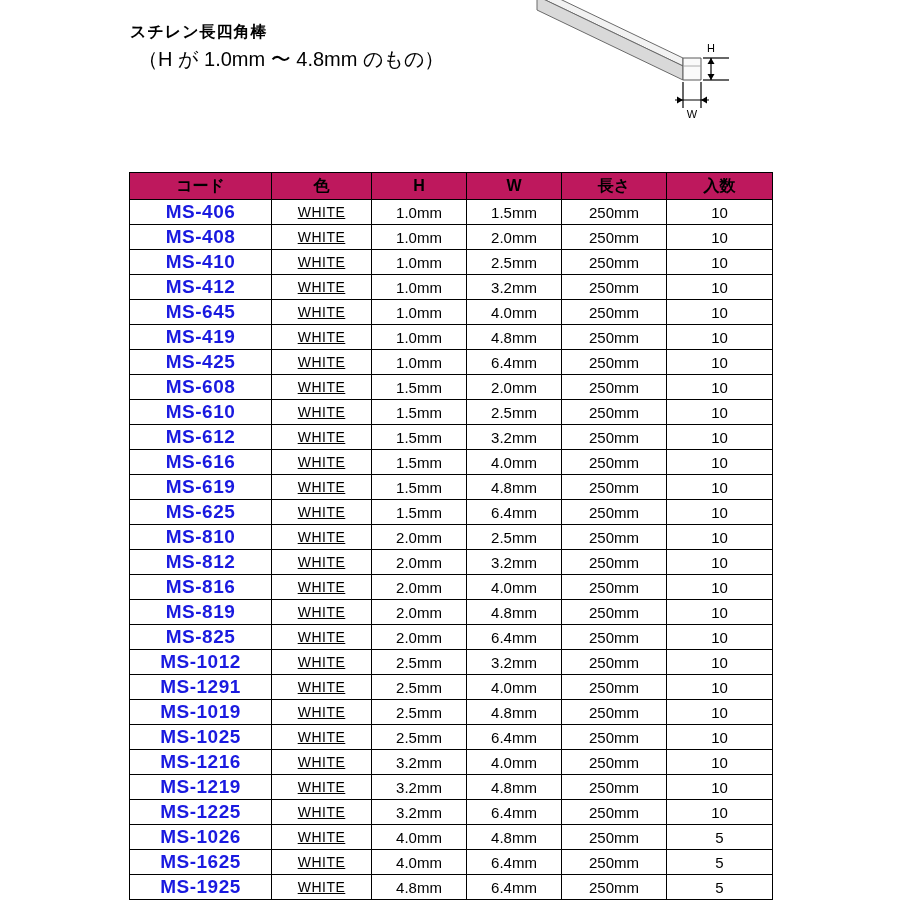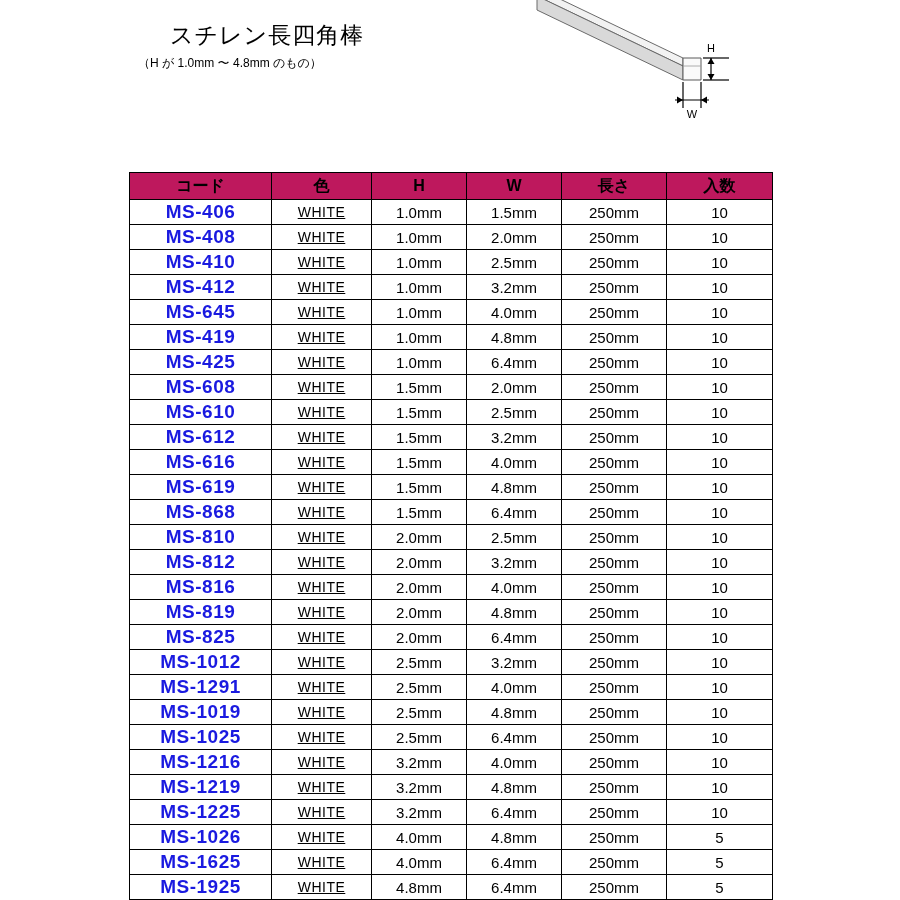--- a/index.html
+++ b/index.html
@@ -24,31 +24,30 @@
     height: 165px;
   }
 
   #title-block {
     position: absolute;
     left: 130px;
     top: 22px;
     width: 400px;
   }
   #main-title {
-    font-size: 23px;
-    font-weight: normal;
+    font-size: 16px;
+    font-weight: bold;
     letter-spacing: 1px;
     color: #000;
     line-height: 1.2;
     white-space: nowrap;
-    margin-left: 40px;
   }
   #sub-title {
     margin-top: 6px;
-    font-size: 12px;
+    font-size: 20px;
     color: #000;
     line-height: 1.25;
     white-space: nowrap;
     padding-left: 8px;
   }
 
   
   #photo {
     position: absolute;
     left: 533px;
@@ -267,21 +266,21 @@
         </tr>
         <tr>
           <td class="code">MS-619</td>
           <td class="color-cell">WHITE</td>
           <td class="num">1.5mm</td>
           <td class="num">4.8mm</td>
           <td class="num">250mm</td>
           <td class="num">10</td>
         </tr>
         <tr>
-          <td class="code">MS-868</td>
+          <td class="code">MS-625</td>
           <td class="color-cell">WHITE</td>
           <td class="num">1.5mm</td>
           <td class="num">6.4mm</td>
           <td class="num">250mm</td>
           <td class="num">10</td>
         </tr>
         <tr>
           <td class="code">MS-810</td>
           <td class="color-cell">WHITE</td>
           <td class="num">2.0mm</td>

